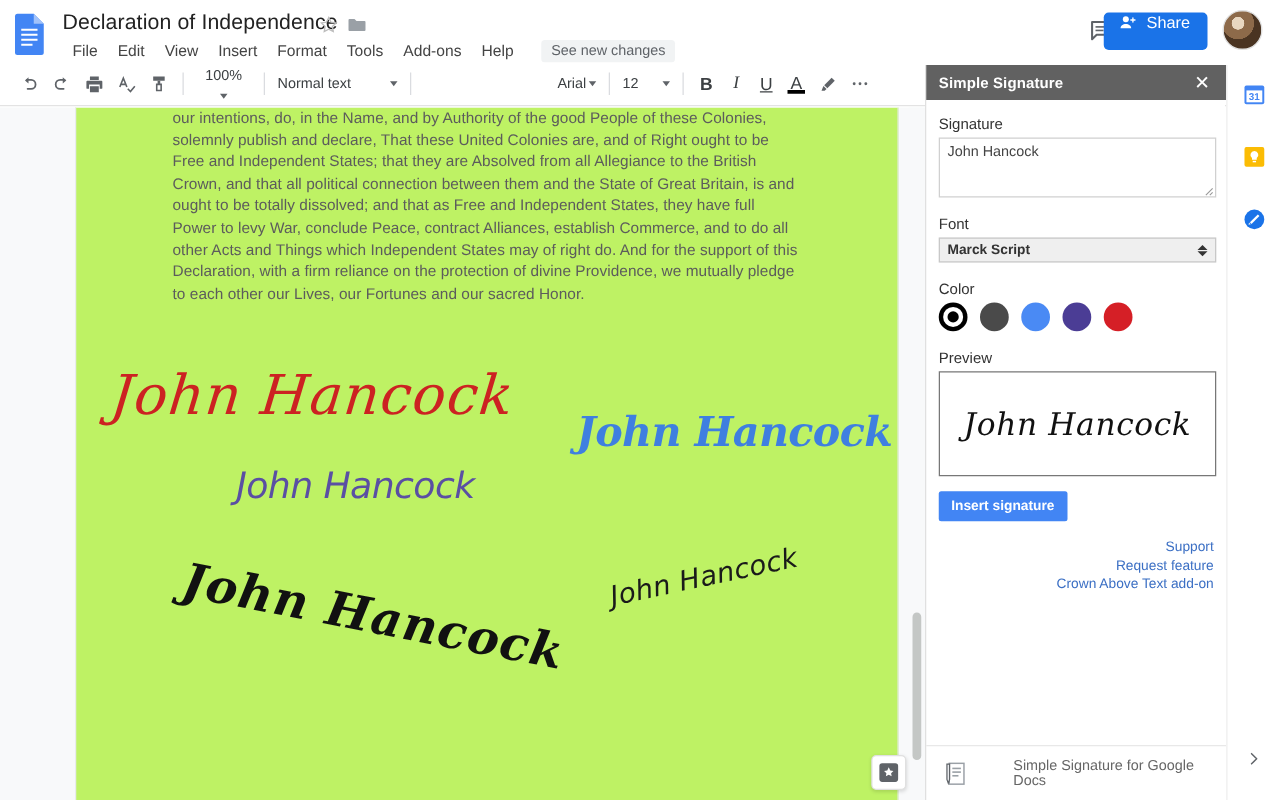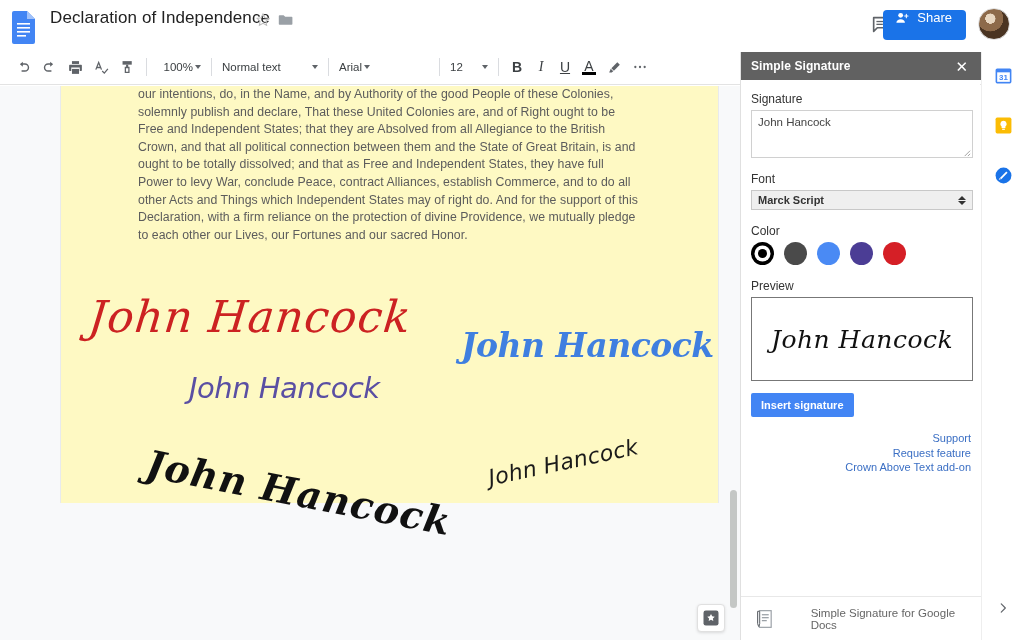--- a/index.html
+++ b/index.html
@@ -75,22 +75,22 @@
     display:flex; align-items:center; justify-content:flex-end; padding-right:9px;
     cursor:pointer;
   }
 
   
   .canvas {
     position:absolute; left:0; top:86px; width:740px; height:554px;
     background:#f8f9fa; overflow:hidden;
   }
   .page {
-    position:absolute; left:60px; top:0px; width:659px; height:417px;
-    background:#fef9c3; border-left:1px solid #e8eaed; border-right:1px solid #e8eaed;padding-left:36px;
+    position:absolute; left:60px; top:0px; width:659px; height:554px;
+    background:#bef264; border-left:1px solid #e8eaed; border-right:1px solid #e8eaed;padding-left:36px;
   }
   .doc-text {
     position:absolute; left:77px; top:0px; width:500px;
     font-size:12.3px; line-height:17.6px; color:#5c5c5c;
     font-family:"Liberation Sans", sans-serif;
     letter-spacing:0.05px;
   }
   .sig { position:absolute; white-space:nowrap; user-select:none; }
   .sig-1 { left:28px; top:205px; font-size:44px; color:#cc2222;
            font-family:"DejaVu Serif", serif; font-style:italic; font-weight:400;
@@ -223,20 +223,31 @@
       <svg width="16" height="16" viewBox="0 0 24 24" fill="none" stroke="#bdbdbd" stroke-width="1.6">
         <path d="M12 3l2.7 5.6 6.1.9-4.4 4.3 1 6.1-5.4-2.9-5.4 2.9 1-6.1L3.2 9.5l6.1-.9z"></path>
       </svg>
     </div>
     <div class="folder-icon">
       <svg width="16" height="14" viewBox="0 0 20 16">
         <path d="M1 3a1 1 0 0 1 1-1h5l2 2h8a1 1 0 0 1 1 1v8a1 1 0 0 1-1 1H2a1 1 0 0 1-1-1z" fill="#9aa0a6"></path>
       </svg>
     </div>
 
+    <div class="menubar">
+      <div class="menu-item">File</div>
+      <div class="menu-item">Edit</div>
+      <div class="menu-item">View</div>
+      <div class="menu-item">Insert</div>
+      <div class="menu-item">Format</div>
+      <div class="menu-item">Tools</div>
+      <div class="menu-item">Add-ons</div>
+      <div class="menu-item">Help</div>
+      <div class="see-changes">See new changes</div>
+    </div>
 
     <div class="comment-btn">
       <svg width="22" height="22" viewBox="0 0 24 24">
         <path d="M4 4h16v11H8l-4 4z" fill="none" stroke="#5f6368" stroke-width="1.8" stroke-linejoin="round"></path>
         <rect x="7" y="7.5" width="10" height="1.4" fill="#5f6368"></rect>
         <rect x="7" y="10.6" width="7" height="1.4" fill="#5f6368"></rect>
       </svg>
     </div>
 
     <div class="share-btn">
@@ -280,35 +291,35 @@
     <div class="tb-btn">
       <svg width="17" height="17" viewBox="0 0 24 24" fill="#5f6368">
           <path d="M5 3h13v5H5z"></path>
           <path d="M10 8h3v4h-3z"></path>
           <path d="M9 12h5v7H9z" fill="none" stroke="#5f6368" stroke-width="1.8"></path>
         </svg>
     </div>
 
     <div class="tb-sep"></div>
 
-    <div class="tb-dd" style="width:52px; justify-content:flex-end;">
+    <div class="tb-dd" style="width:52px; justify-content:space-between;flex-direction:column;">
       <span class="lbl">100%</span>
       <span class="caret"></span>
     </div>
 
     <div class="tb-sep"></div>
 
     <div class="tb-dd" style="width:104px; justify-content:space-between;">
       <span class="lbl">Normal text</span>
       <span class="caret"></span>
     </div>
 
     <div class="tb-sep"></div>
 
-    <div class="tb-dd" style="width:98px; justify-content:flex-start;">
+    <div class="tb-dd" style="width:98px; justify-content:flex-end;margin-left:48px;">
       <span class="lbl">Arial</span>
       <span class="caret"></span>
     </div>
 
     <div class="tb-sep"></div>
 
     <div class="tb-dd" style="width:46px; justify-content:space-between;">
       <span class="lbl">12</span>
       <span class="caret"></span>
     </div>

